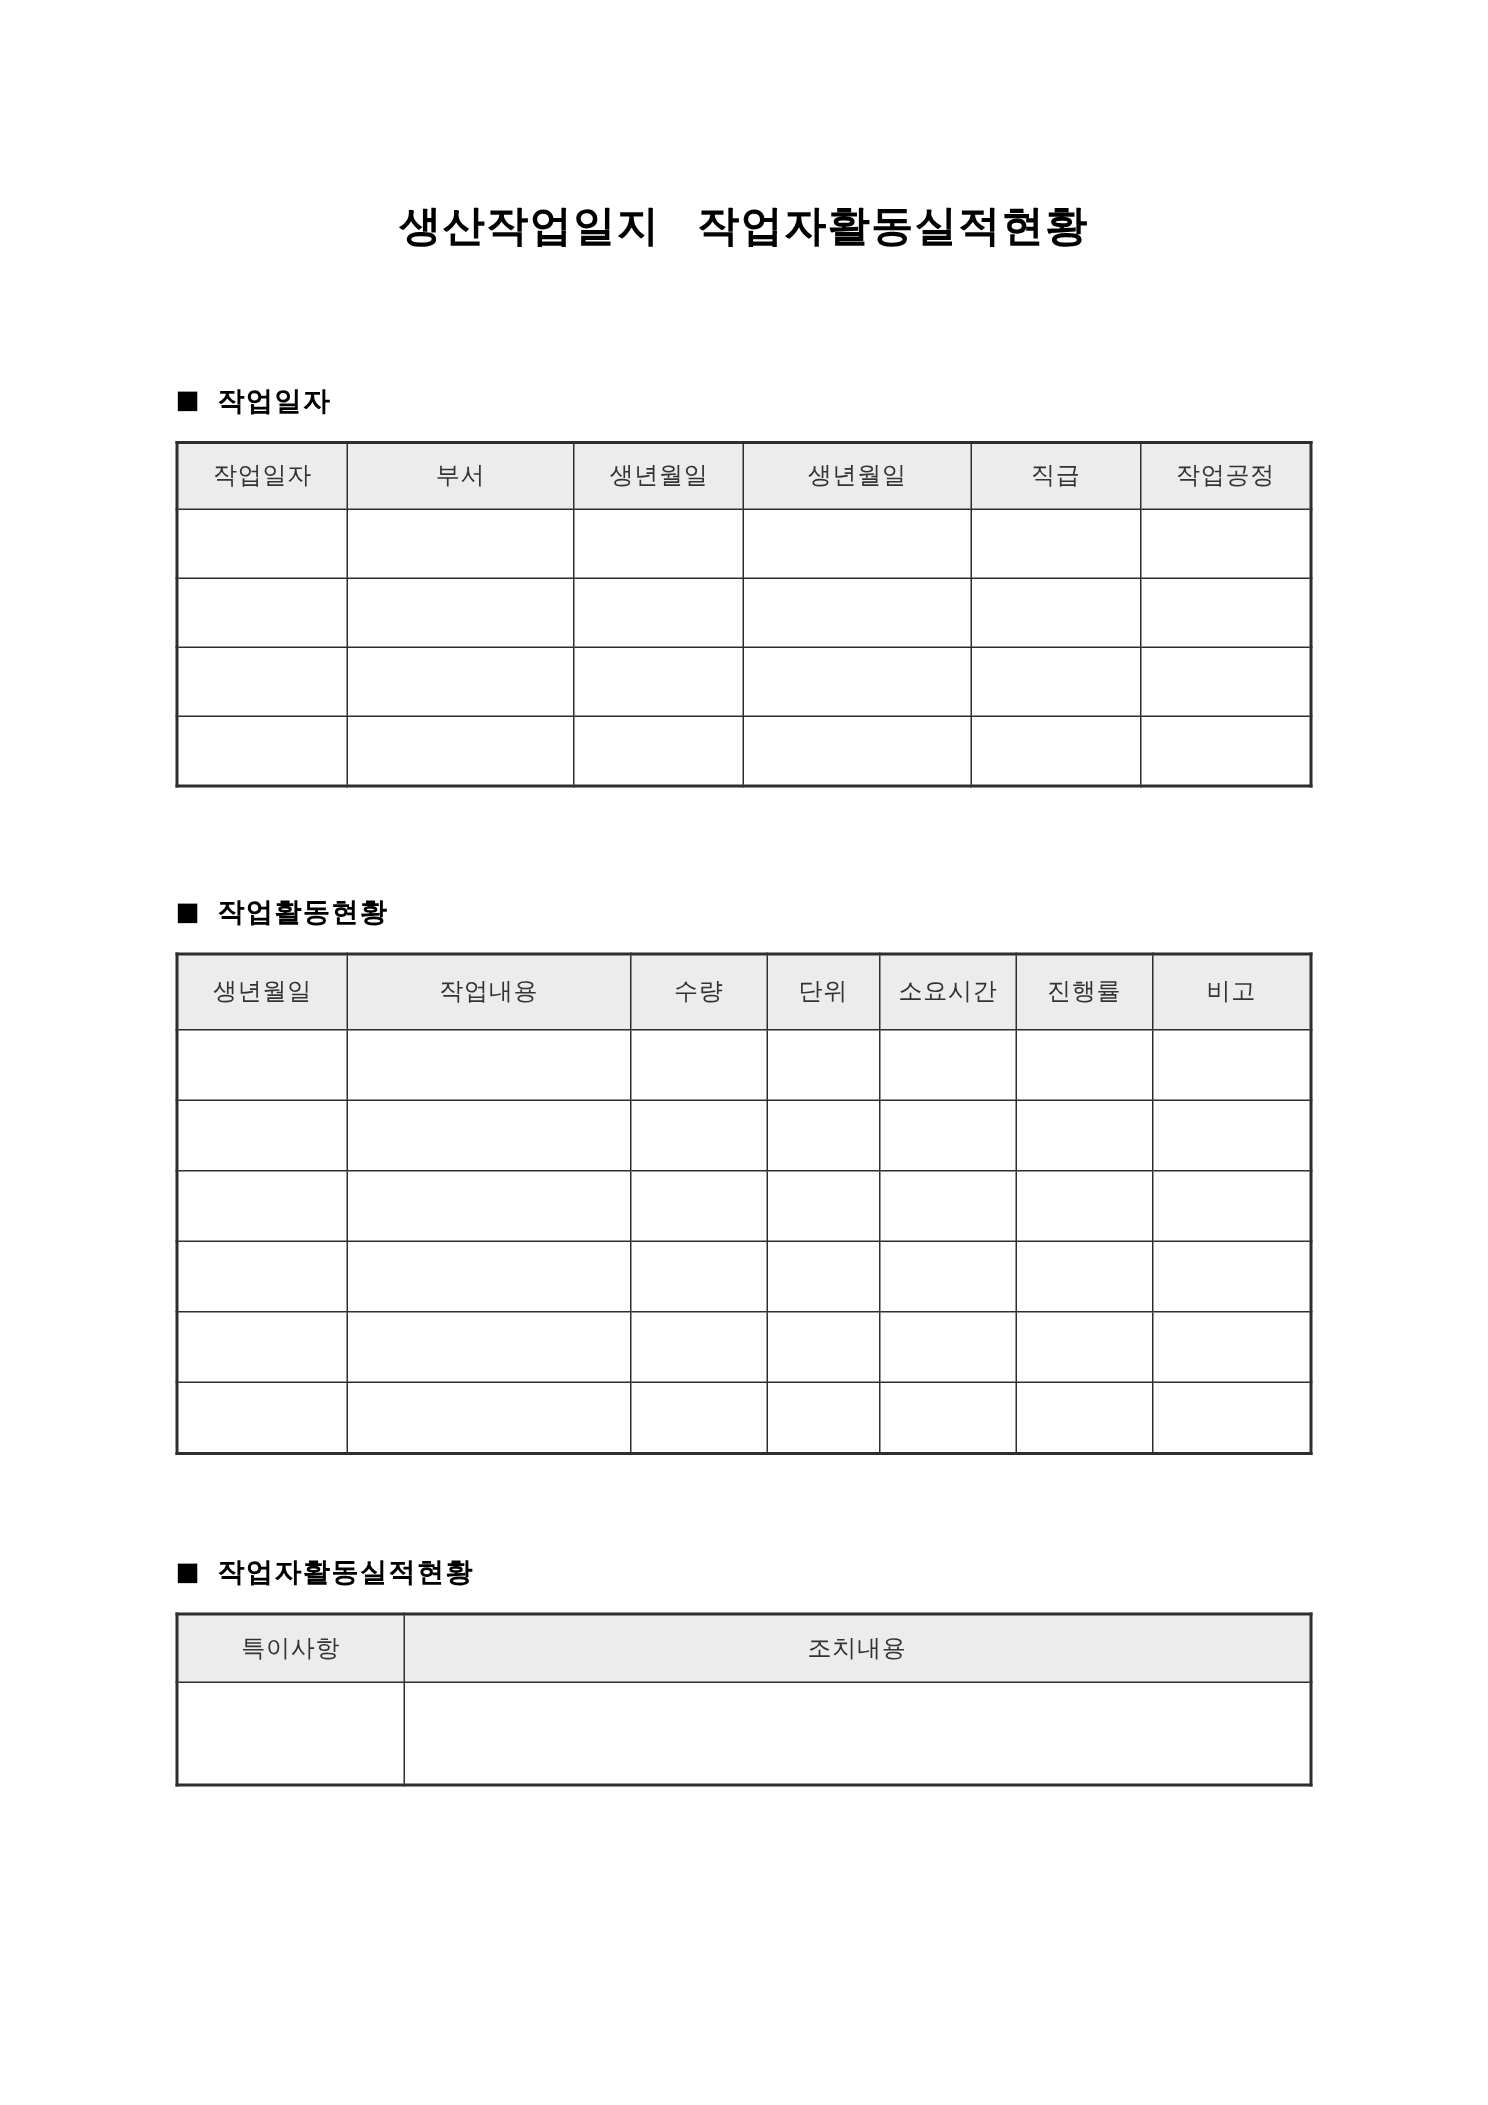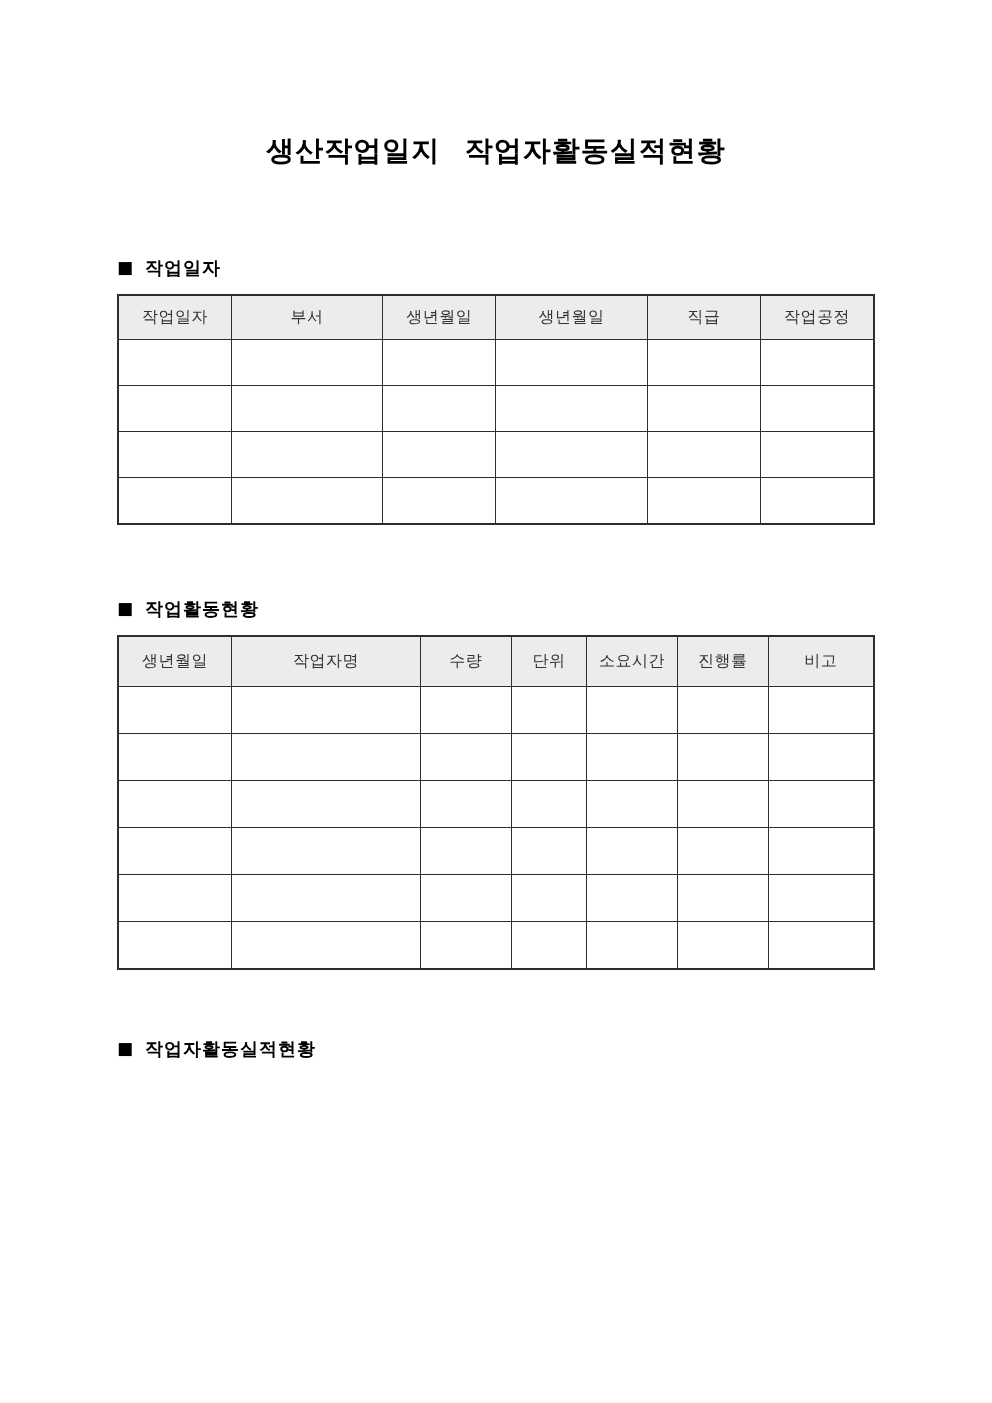--- a/index.html
+++ b/index.html
@@ -161,21 +161,21 @@
             <col style="width: 25%;">
             <col style="width: 12%;">
             <col style="width: 10%;">
             <col style="width: 12%;">
             <col style="width: 12%;">
             <col style="width: 14%;">
           </colgroup>
           <thead>
             <tr>
               <th>생년월일</th>
-              <th>작업자명</th>
+              <th>작업내용</th>
               <th>수량</th>
               <th>단위</th>
               <th>소요시간</th>
               <th>진행률</th>
               <th>비고</th>
             </tr>
           </thead>
           <tbody>
             <tr>
               <td></td>
@@ -233,16 +233,34 @@
             </tr>
           </tbody>
         </table>
     </section>
 
     <section class="sec-3">
       <div class="section-header">
         <span class="marker">■</span>
         <span class="section-title">작업자활동실적현황</span>
       </div>
+      <table class="form-table t-3">
+          <colgroup>
+            <col style="width: 20%;">
+            <col style="width: 80%;">
+          </colgroup>
+          <thead>
+            <tr>
+              <th>특이사항</th>
+              <th>조치내용</th>
+            </tr>
+          </thead>
+          <tbody>
+            <tr>
+              <td></td>
+              <td></td>
+            </tr>
+          </tbody>
+        </table>
     </section>
 
   </div>
 </div>
 
 </body></html>

